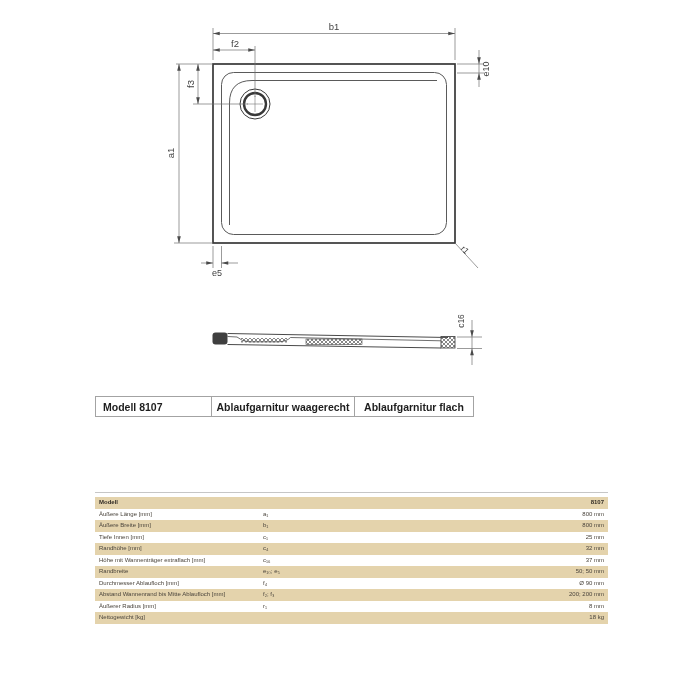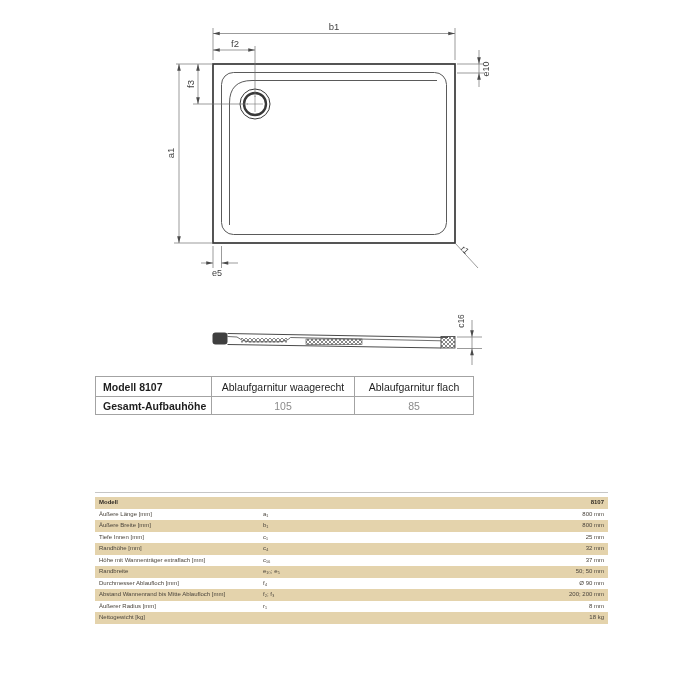--- a/index.html
+++ b/index.html
@@ -1,29 +1,29 @@
 <!DOCTYPE html>
 <html><head>
 <meta charset="utf-8">
 <style>
   html,body{margin:0;padding:0;background:#fff;}
   #page{position:relative;width:624px;height:700px;background:#ffffff;overflow:hidden;
         font-family:"Liberation Sans","DejaVu Sans",sans-serif;color:#3c3c3c;}
   svg text{font-family:"Liberation Sans","DejaVu Sans",sans-serif;fill:#3f3f3f;}
 
   
-  .aufbau{position:absolute;left:95px;top:376px;width:368px;border-collapse:collapse;
+  .aufbau{position:absolute;left:95px;top:396px;width:368px;border-collapse:collapse;
           font-size:10.5px;color:#1e1e1e;table-layout:fixed;border-radius:24px;}
   .aufbau td{border:1px solid #a3a3a3;padding:0 0 0 7px;height:17px;}
   .aufbau tr.hdr td{height:19px;font-weight:bold;}
   .aufbau td.c0{width:108px;font-weight:bold;text-align:left;}
   .aufbau td.c1{width:142px;}
   .aufbau td.c2{width:118px;}
   .aufbau td.num{text-align:center;color:#8b8b8b;font-weight:normal;padding:0;}
-  .aufbau tr.hdr td.num{color:#1e1e1e;font-weight:normal;}
+  .aufbau tr.hdr td.num{color:#1e1e1e;font-weight:bold;}
 
   
   .spec{position:absolute;left:95px;top:492px;width:513px;border-top:1px solid #c6c6c6;
         padding-top:4px;font-size:6px;color:#4a443c;}
   .spec-row{position:relative;height:11.5px;line-height:11.6px;white-space:nowrap;}
   .spec-row:nth-child(odd){background:#e4d3ac;}
   .spec-row .lbl{position:absolute;left:4px;top:0;}
   .spec-row .sym{position:absolute;left:168px;top:0;}
   .spec-row .val{position:absolute;right:4px;top:0;text-align:right;}
   .spec-row.bold .lbl,.spec-row.bold .val{font-weight:bold;color:#332d26;}
@@ -126,25 +126,20 @@
   </svg>
 
   
   <table class="aufbau">
     <tbody>
         <tr class="hdr">
       <td class="c0">Modell 8107</td>
       <td class="c1 num">Ablaufgarnitur waagerecht</td>
       <td class="c2 num">Ablaufgarnitur flach</td>
     </tr>
-    <tr>
-      <td class="c0">Gesamt-Aufbauhöhe</td>
-      <td class="c1 num">105</td>
-      <td class="c2 num">85</td>
-    </tr>
   </tbody>
     </table>
 
   
   <div class="spec">
     <div class="spec-row bold">
       <span class="lbl">Modell</span>
       <span class="sym"></span>
       <span class="val">8107</span>
     </div>

